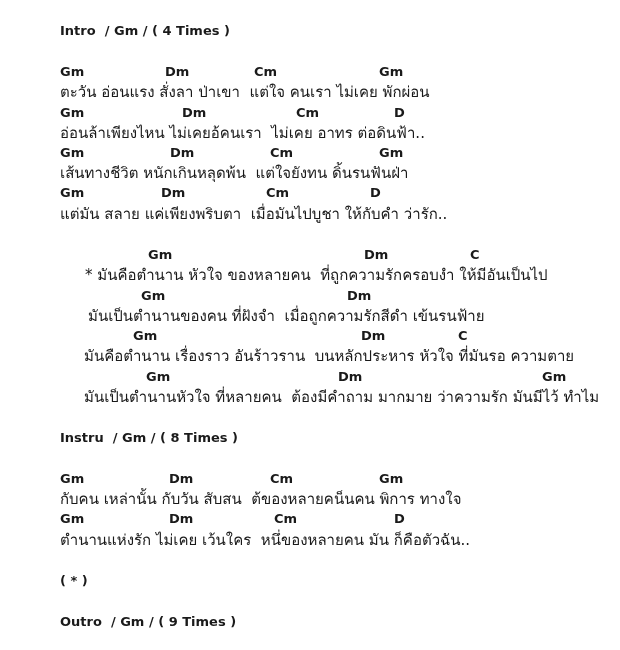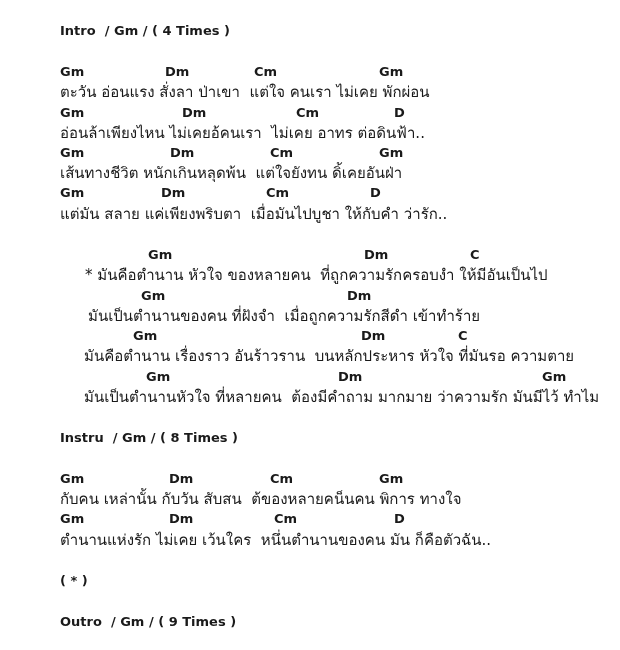--- a/index.html
+++ b/index.html
@@ -34,21 +34,21 @@
   <div class="line" style="top:123px;">
     <span class="lyric" style="left:60px;">อ่อนล้าเพียงไหน ไม่เคยอ้คนเรา  ไม่เคย อาทร ต่อดินฟ้า..</span>
   </div>
   <div class="line" style="top:143px;">
     <span class="chord" style="left:60px;">Gm</span>
     <span class="chord" style="left:170px;">Dm</span>
     <span class="chord" style="left:270px;">Cm</span>
     <span class="chord" style="left:379px;">Gm</span>
   </div>
   <div class="line" style="top:163px;">
-    <span class="lyric" style="left:60px;">เส้นทางชีวิต หนักเกินหลุดพ้น  แต่ใจยังทน ดิ้เคยอันฝ่า</span>
+    <span class="lyric" style="left:60px;">เส้นทางชีวิต หนักเกินหลุดพ้น  แต่ใจยังทน ดิ้นรนฟันฝ่า</span>
   </div>
   <div class="line" style="top:183px;">
     <span class="chord" style="left:60px;">Gm</span>
     <span class="chord" style="left:161px;">Dm</span>
     <span class="chord" style="left:266px;">Cm</span>
     <span class="chord" style="left:370px;">D</span>
   </div>
   <div class="line" style="top:204px;">
     <span class="lyric" style="left:60px;">แต่มัน สลาย แค่เพียงพริบตา  เมื่อมันไปบูชา ให้กับคำ ว่ารัก..</span>
   </div>
@@ -61,21 +61,21 @@
     <span class="chord" style="left:470px;">C</span>
   </div>
   <div class="line" style="top:265px;">
     <span class="lyric" style="left:85px;">* มันคือตำนาน หัวใจ ของหลายคน  ที่ถูกความรักครอบงำ ให้มีอันเป็นไป</span>
   </div>
   <div class="line" style="top:286px;">
     <span class="chord" style="left:141px;">Gm</span>
     <span class="chord" style="left:347px;">Dm</span>
   </div>
   <div class="line" style="top:306px;">
-    <span class="lyric" style="left:88px;">มันเป็นตำนานของคน ที่ฝังจำ  เมื่อถูกความรักสีดำ เข้าทำร้าย</span>
+    <span class="lyric" style="left:88px;">มันเป็นตำนานของคน ที่ฝังจำ  เมื่อถูกความรักสีดำ เข้นรนฟ้าย</span>
   </div>
   <div class="line" style="top:326px;">
     <span class="chord" style="left:133px;">Gm</span>
     <span class="chord" style="left:361px;">Dm</span>
     <span class="chord" style="left:458px;">C</span>
   </div>
   <div class="line" style="top:346px;">
     <span class="lyric" style="left:84px;">มันคือตำนาน เรื่องราว อันร้าวราน  บนหลักประหาร หัวใจ ที่มันรอ ความตาย</span>
   </div>
   <div class="line" style="top:367px;">
@@ -100,19 +100,19 @@
   <div class="line" style="top:489px;">
     <span class="lyric" style="left:60px;">กับคน เหล่านั้น กับวัน สับสน  ต้ของหลายคน็นคน พิการ ทางใจ</span>
   </div>
   <div class="line" style="top:509px;">
     <span class="chord" style="left:60px;">Gm</span>
     <span class="chord" style="left:169px;">Dm</span>
     <span class="chord" style="left:274px;">Cm</span>
     <span class="chord" style="left:394px;">D</span>
   </div>
   <div class="line" style="top:530px;">
-    <span class="lyric" style="left:60px;">ตำนานแห่งรัก ไม่เคย เว้นใคร  หนึ่นตำนานของคน มัน ก็คือตัวฉัน..</span>
+    <span class="lyric" style="left:60px;">ตำนานแห่งรัก ไม่เคย เว้นใคร  หนึ่ของหลายคน มัน ก็คือตัวฉัน..</span>
   </div>
 </div>
 
 <div class="section" style="top:571px;">( * )</div>
 
 <div class="section" style="top:612px;">Outro  / Gm / ( 9 Times )</div>
 
 </body></html>

